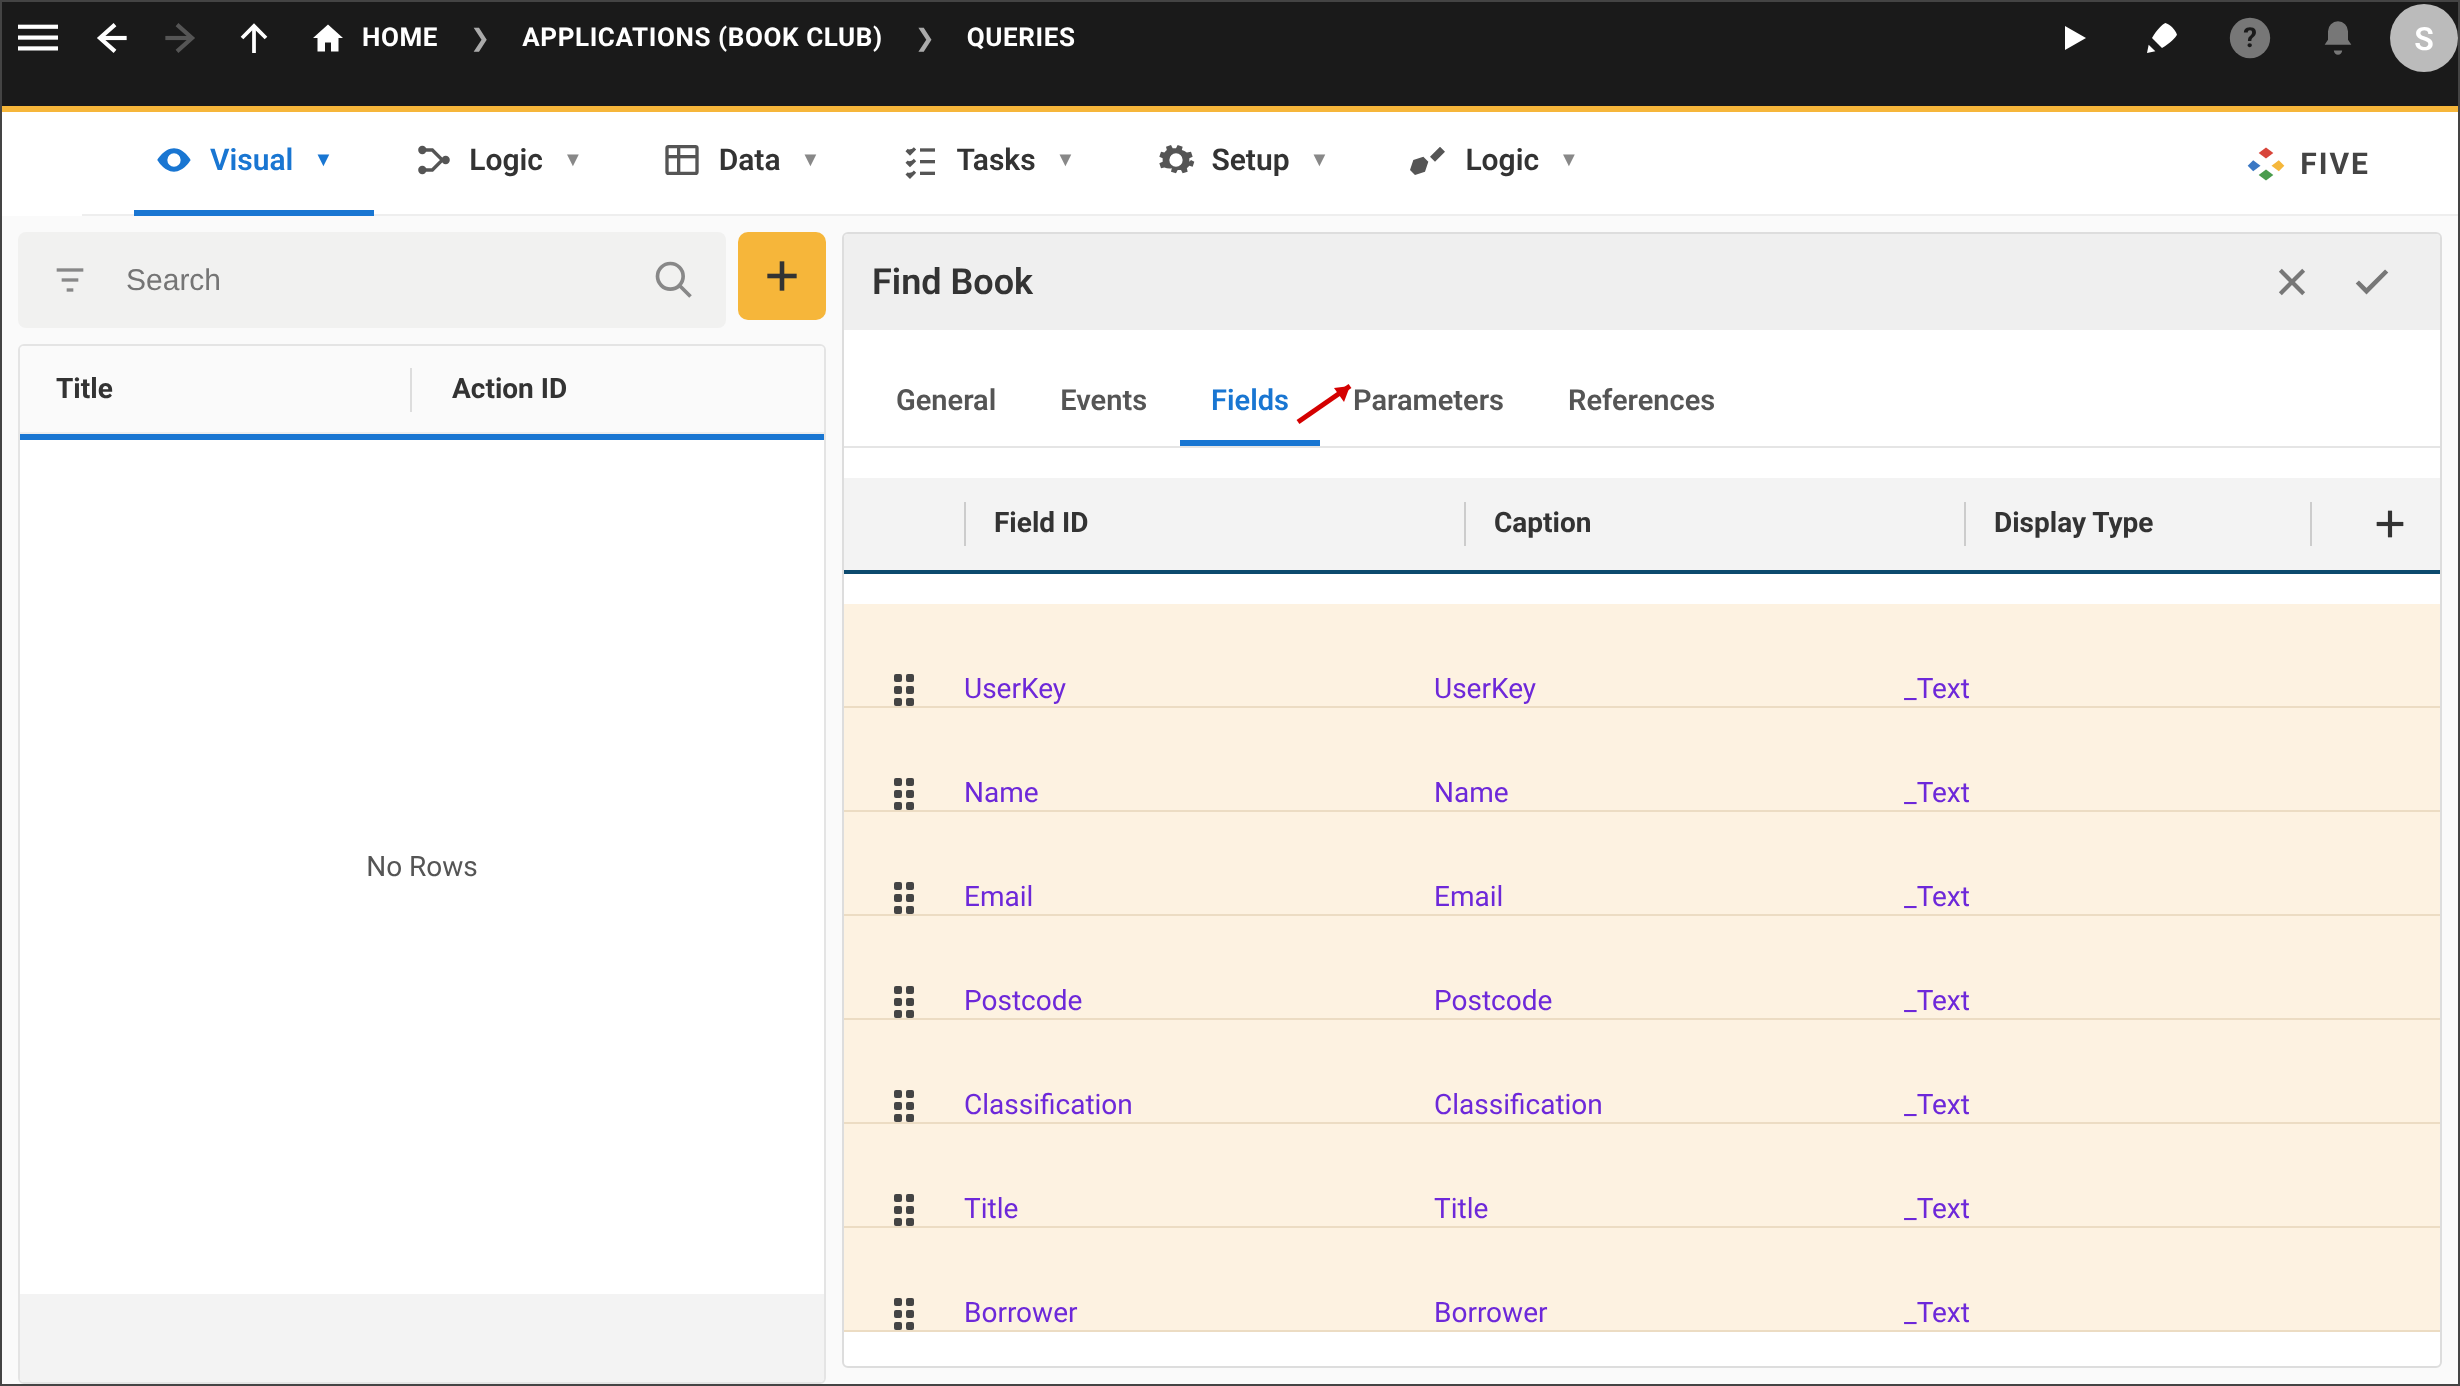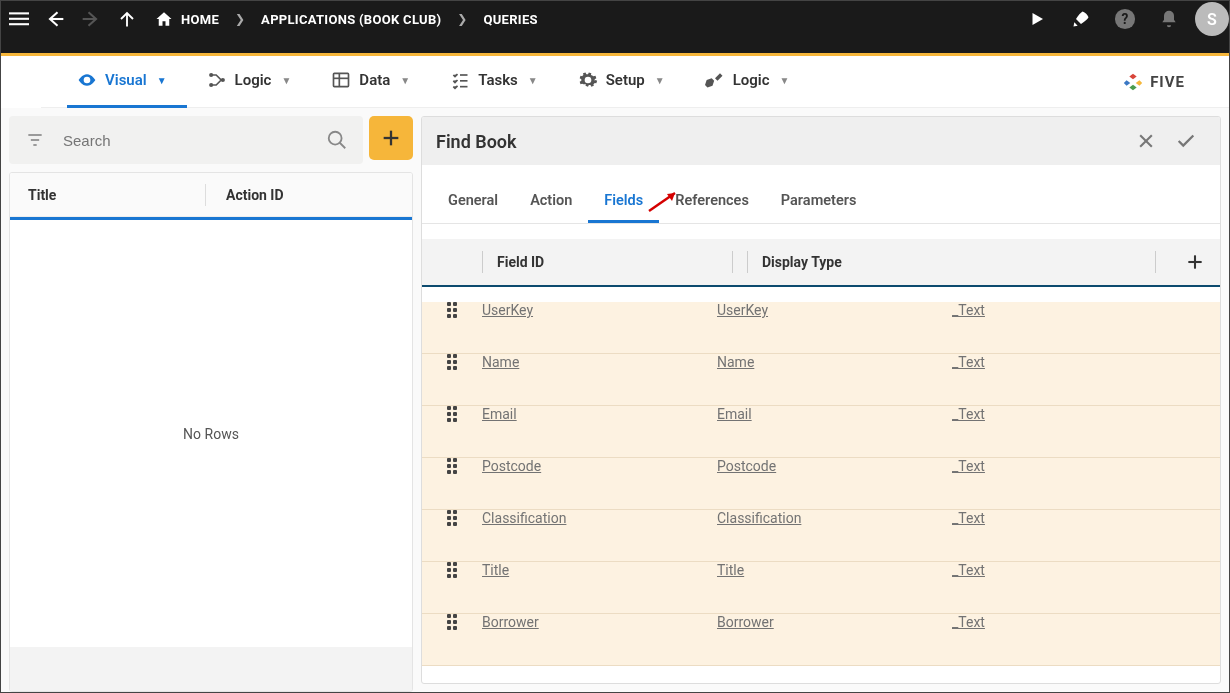--- a/index.html
+++ b/index.html
@@ -124,22 +124,22 @@
   }
   .col-drag { width:60px; }
   .col-fieldid { width:235px; padding-left:0; }
   .col-caption { width:235px; padding-left:0; }
   .col-display { flex:1; padding-left:0; }
   .col-add { width:50px; display:flex; justify-content:center; }
   .col-sep { width:1px; height:22px; background:#ccc; margin-right:14px; }
 
   .rp-grid-body { overflow:auto; }
   .rp-row {
-    display:flex; align-items:flex-start; height:52px; background:#fdf2e1; border-bottom:1px solid #ecdcc3;
-    font-size:14px; color:#737373;text-decoration:underline;
+    display:flex; align-items:flex-end; height:52px; background:#fdf2e1; border-bottom:1px solid #ecdcc3;
+    font-size:14px; color:#6d28d9;
   }
   .drag-handle { width:60px; display:flex; justify-content:center; color:#666; cursor:grab; }
   .drag-dots { display:grid; grid-template-columns:4px 4px; grid-template-rows:4px 4px 4px; gap:2px; }
   .drag-dots span { background:#444; width:4px; height:4px; border-radius:1px; }
   .rp-col { width:235px; }
   .rp-col-disp { flex:1; }
 
   
   .anno-arrow {
     position:absolute; pointer-events:none;
@@ -339,38 +339,39 @@
             <path d="M4 12l5 5L20 6"></path>
           </svg>
       </div>
     </div>
 
     <div class="rp-tabs">
       <div class="rp-tab">
           <span>General</span>
         </div>
       <div class="rp-tab">
-          <span>Action</span>
+          <span>Events</span>
         </div>
       <div class="rp-tab active">
           <span>Fields</span>
         </div>
       <div class="rp-tab">
+          <span>Parameters</span>
+        </div>
+      <div class="rp-tab">
           <span>References</span>
-        </div>
-      <div class="rp-tab">
-          <span>Parameters</span>
         </div>
     </div>
 
     <div class="rp-grid-head">
       <div class="col-drag"></div>
       <div class="col-sep"></div>
       <div class="col-fieldid">Field ID</div>
       <div class="col-sep"></div>
+      <div class="col-caption">Caption</div>
       <div class="col-sep"></div>
       <div class="col-display">Display Type</div>
       <div class="col-sep"></div>
       <div class="col-add">
         <svg width="20" height="20" viewBox="0 0 24 24" stroke="#333" stroke-width="2.5">
             <line x1="12" y1="4" x2="12" y2="20"></line>
             <line x1="4" y1="12" x2="20" y2="12"></line>
           </svg>
       </div>
     </div>

